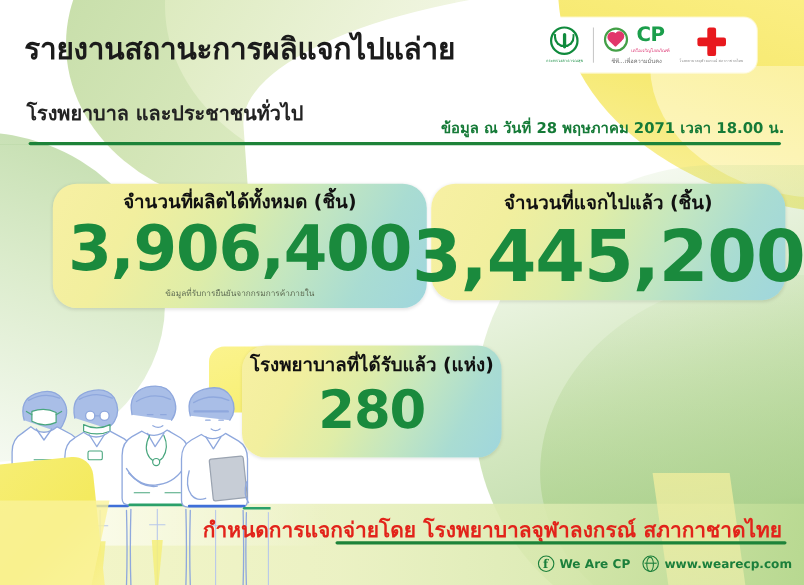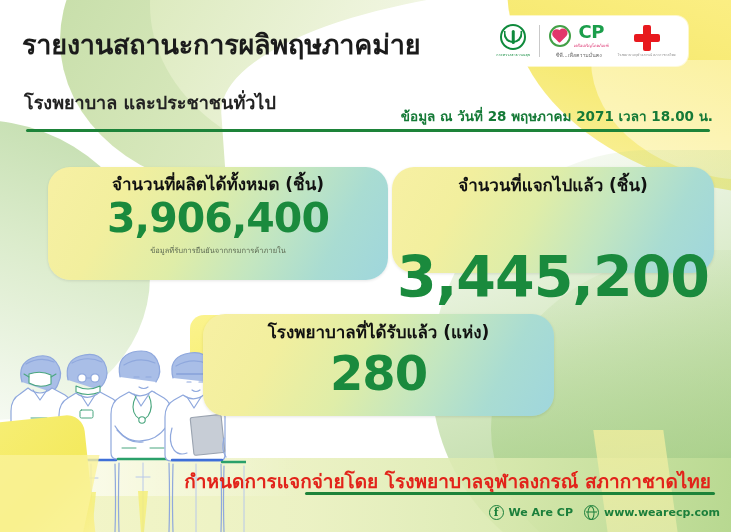--- a/index.html
+++ b/index.html
@@ -211,27 +211,27 @@
   }
   .card-value {
     font-weight:bold; color:#1a8a3d; line-height:1;
     letter-spacing:-1px; white-space:nowrap;
   }
   .card-note {
     font-size:7.5px; color:#5d6a52; white-space:nowrap;
   }
 
   #card-produced { left:48px;  top:167px; width:340px; height:113px; padding-top:9px; }
-  #card-produced .card-value { font-size:41px; margin-top:5px; }
+  #card-produced .card-value { font-size:57px; margin-top:5px; }
   #card-produced .card-note  { margin-top:5px; }
 
-  #card-distributed { left:392px; top:167px; width:322px; height:106px; padding-top:10px;gap:48px; }
-  #card-distributed .card-value { font-size:57px; margin-top:7px; }
-
-  #card-hospitals { left:203px; top:314px; width:351px; height:102px; padding-top:10px; }
+  #card-distributed { left:392px; top:167px; width:322px; height:106px; padding-top:10px; }
+  #card-distributed .card-value { font-size:65px; margin-top:7px; }
+
+  #card-hospitals { left:220px; top:314px; width:236px; height:102px; padding-top:10px; }
   #card-hospitals .card-value { font-size:48px; margin-top:8px; }
 
   
   .footer-line {
     position:absolute; right:20px; top:466px;
     font-size:19px; font-weight:bold; color:#e2231a; white-space:nowrap;
   }
   .footer-rule {
     position:absolute; left:305px; top:492px; width:410px; height:2.5px;
     background:#1d8339; border-radius:2px;
@@ -386,21 +386,21 @@
       <path d="M228 136 q-1 36 0 66" stroke="#8fa8dd" stroke-width="1.2"></path>
       <path d="M248 136 l0 66" stroke="#b8c8ea" stroke-width="1"></path>
     </g>
   </svg>
 
   <div class="bg-layer yellow-bl"></div>
   <div class="bg-layer yellow-bl2"></div>
 
   <div class="header">
 
-    <div class="title-main">รายงานสถานะการผลิพฤษภาคม่าย</div>
+    <div class="title-main">รายงานสถานะการผลิแจกไปแล่าย</div>
     <div class="title-sub2">โรงพยาบาล และประชาชนทั่วไป</div>
 
     <div class="logo-pill">
 
       <div class="logo-cell">
         <div class="logo-moph-mark"></div>
         <div class="logo-cap">กระทรวงสาธารณสุข</div>
       </div>
 
       <div class="logo-div"></div>

